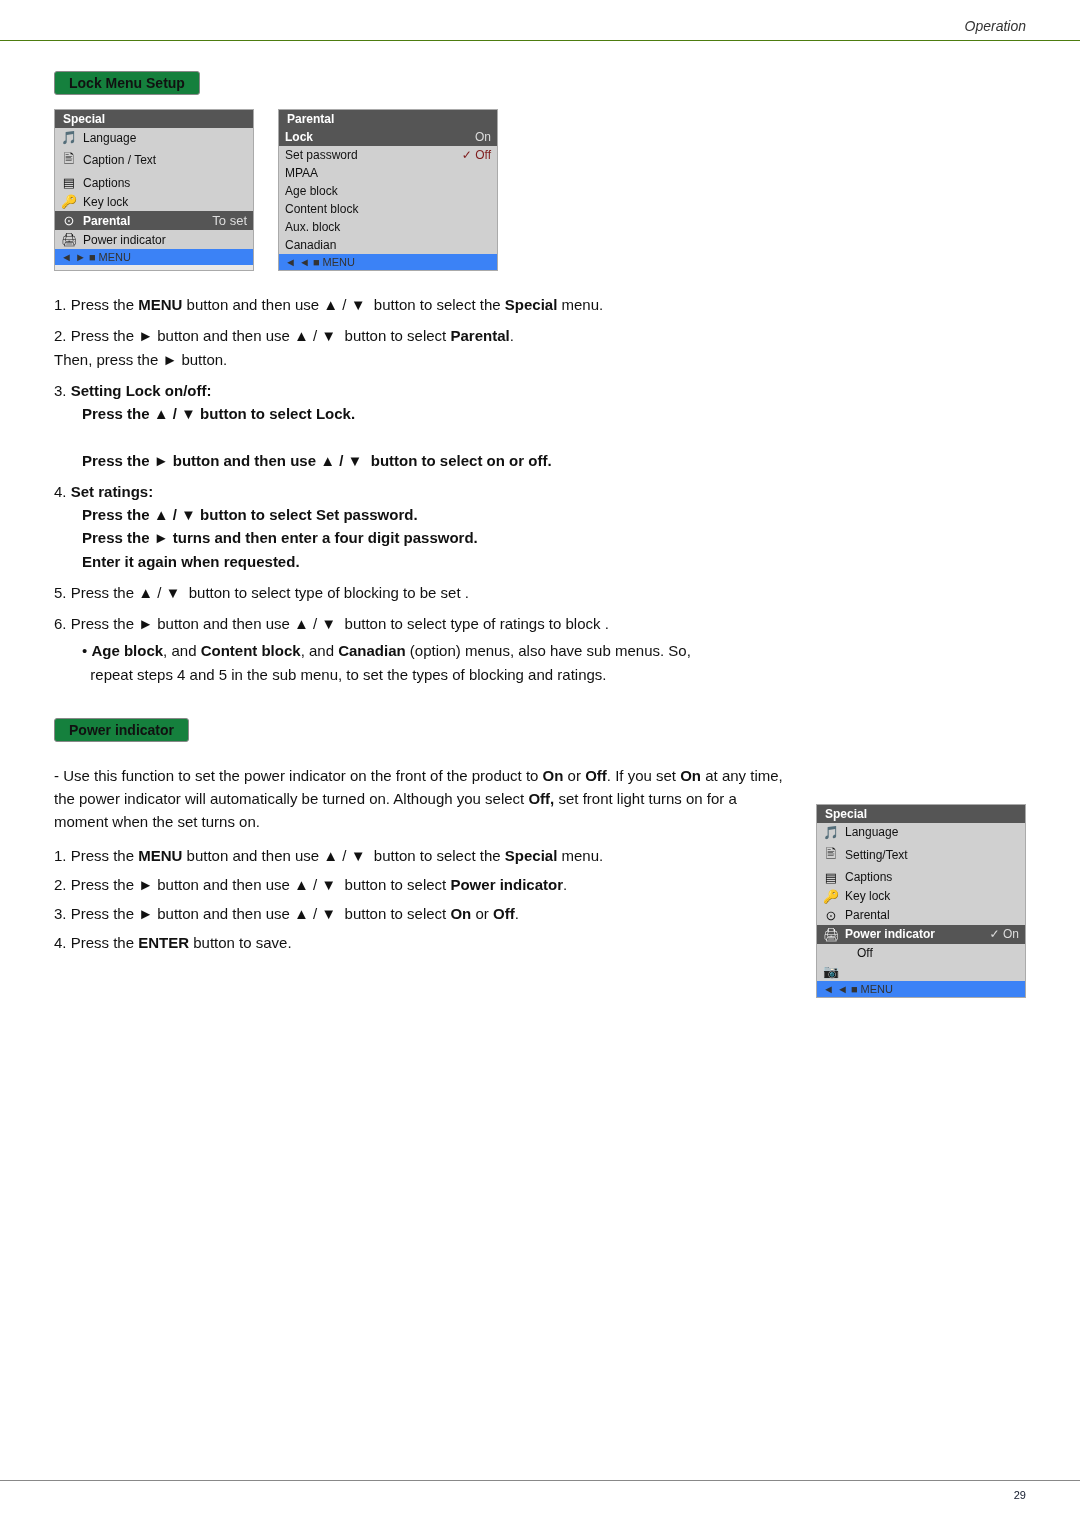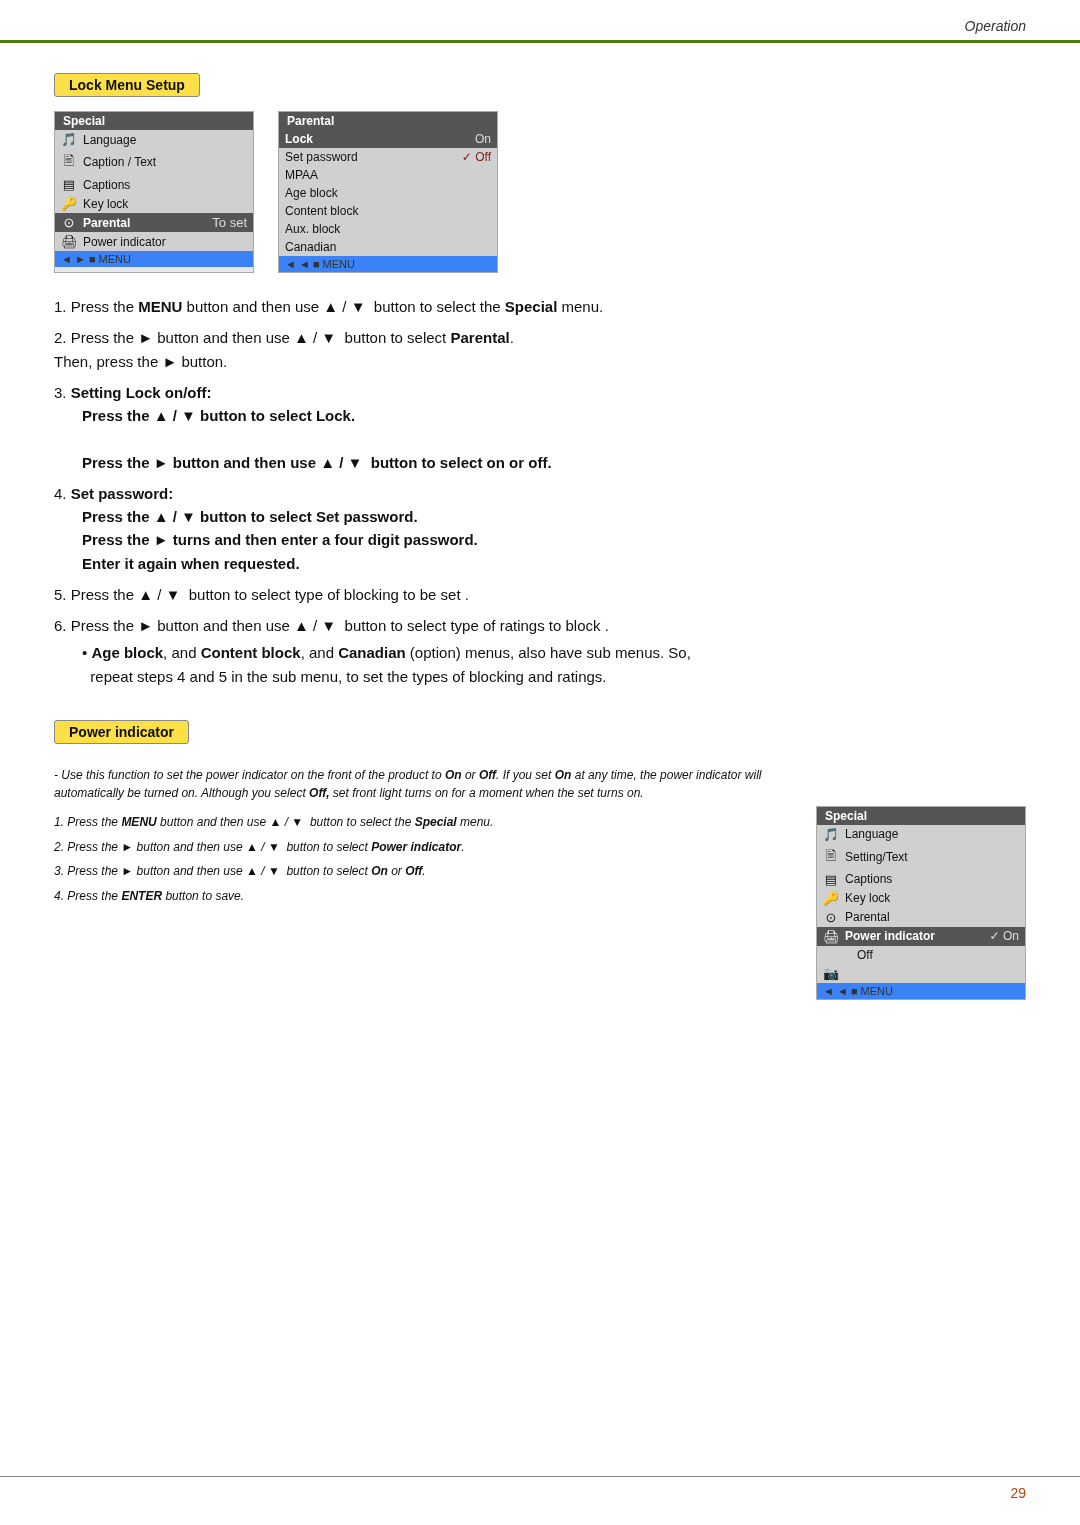--- a/index.html
+++ b/index.html
@@ -9,50 +9,50 @@
       background: #fff;
       font-family: Arial, Helvetica, sans-serif;
       font-size: 15px;
       color: #111;
       position: relative;
     }
     .page-header {
       display: flex;
       justify-content: flex-end;
       padding: 18px 54px 6px 54px;
-      border-bottom: 3px solid #4d7c0f;
+      border-bottom: 1px solid #4d7c0f;
       margin-bottom: 0;
     }
     .page-header span {
       font-style: italic;
       font-size: 14px;
       color: #333;
     }
     .page-footer {
       position: absolute;
       bottom: 24px;
       left: 0; right: 0;
       border-top: 1px solid #888;
       padding-top: 8px;
       display: flex;
       justify-content: flex-end;
       padding-right: 54px;
     }
     .page-footer span {
-      font-size: 14px;
-      color: #c2410c;
+      font-size: 11px;
+      color: #0f172a;
     }
     .content {
       padding: 30px 54px 60px 54px;
     }
 
     
     .section-heading {
       display: inline-block;
-      background: #fde047;
+      background: #15803d;
       border: 1px solid #888;
       border-radius: 3px;
       font-size: 14px;
       font-weight: bold;
       padding: 3px 14px;
       margin-bottom: 14px;
       color: #111;
     }
 
     
@@ -167,24 +167,23 @@
     .power-content {
       display: flex;
       gap: 32px;
       align-items: flex-start;
       margin-top: 8px;
     }
     .power-text {
       flex: 1;
     }
     .power-text p, .power-text li {
-      font-size: 12px;
+      font-size: 15px;
       line-height: 1.55;
       margin-bottom: 4px;
-      font-style: italic;
     }
     .power-text ol {
       list-style: none;
       padding: 0;
     }
     .power-text ol > li {
       margin-bottom: 6px;
     }
     .power-text ol > li::before {
       content: attr(data-n) '. ';
@@ -312,21 +311,21 @@
       <li data-n="2">
         Press the ► button and then use ▲ / ▼&nbsp; button to select <strong>Parental</strong>.<br>
         Then, press the ► button.
       </li>
       <li data-n="3">
         <span class="step-label">Setting Lock on/off:</span><br>
         <span class="indent">Press the ▲ / ▼ button to select <strong>Lock</strong>.</span><br><br>
         <span class="indent">Press the ► button and then use ▲ / ▼&nbsp; button to select <strong>on</strong> or <strong>off</strong>.</span>
       </li>
       <li data-n="4">
-        <span class="step-label">Set password:</span><br>
+        <span class="step-label">Set ratings:</span><br>
         <span class="indent">Press the ▲ / ▼ button to select <strong>Set password</strong>.</span><br>
         <span class="indent">Press the ► turns and then enter a four digit password.</span><br>
         <span class="indent">Enter it again when requested.</span>
       </li>
       <li data-n="5">
         Press the ▲ / ▼&nbsp; button to select type of blocking to be set .
       </li>
       <li data-n="6">
         Press the ► button and then use ▲ / ▼&nbsp; button to select type of ratings to block .
         <ul class="sub-bullets">

